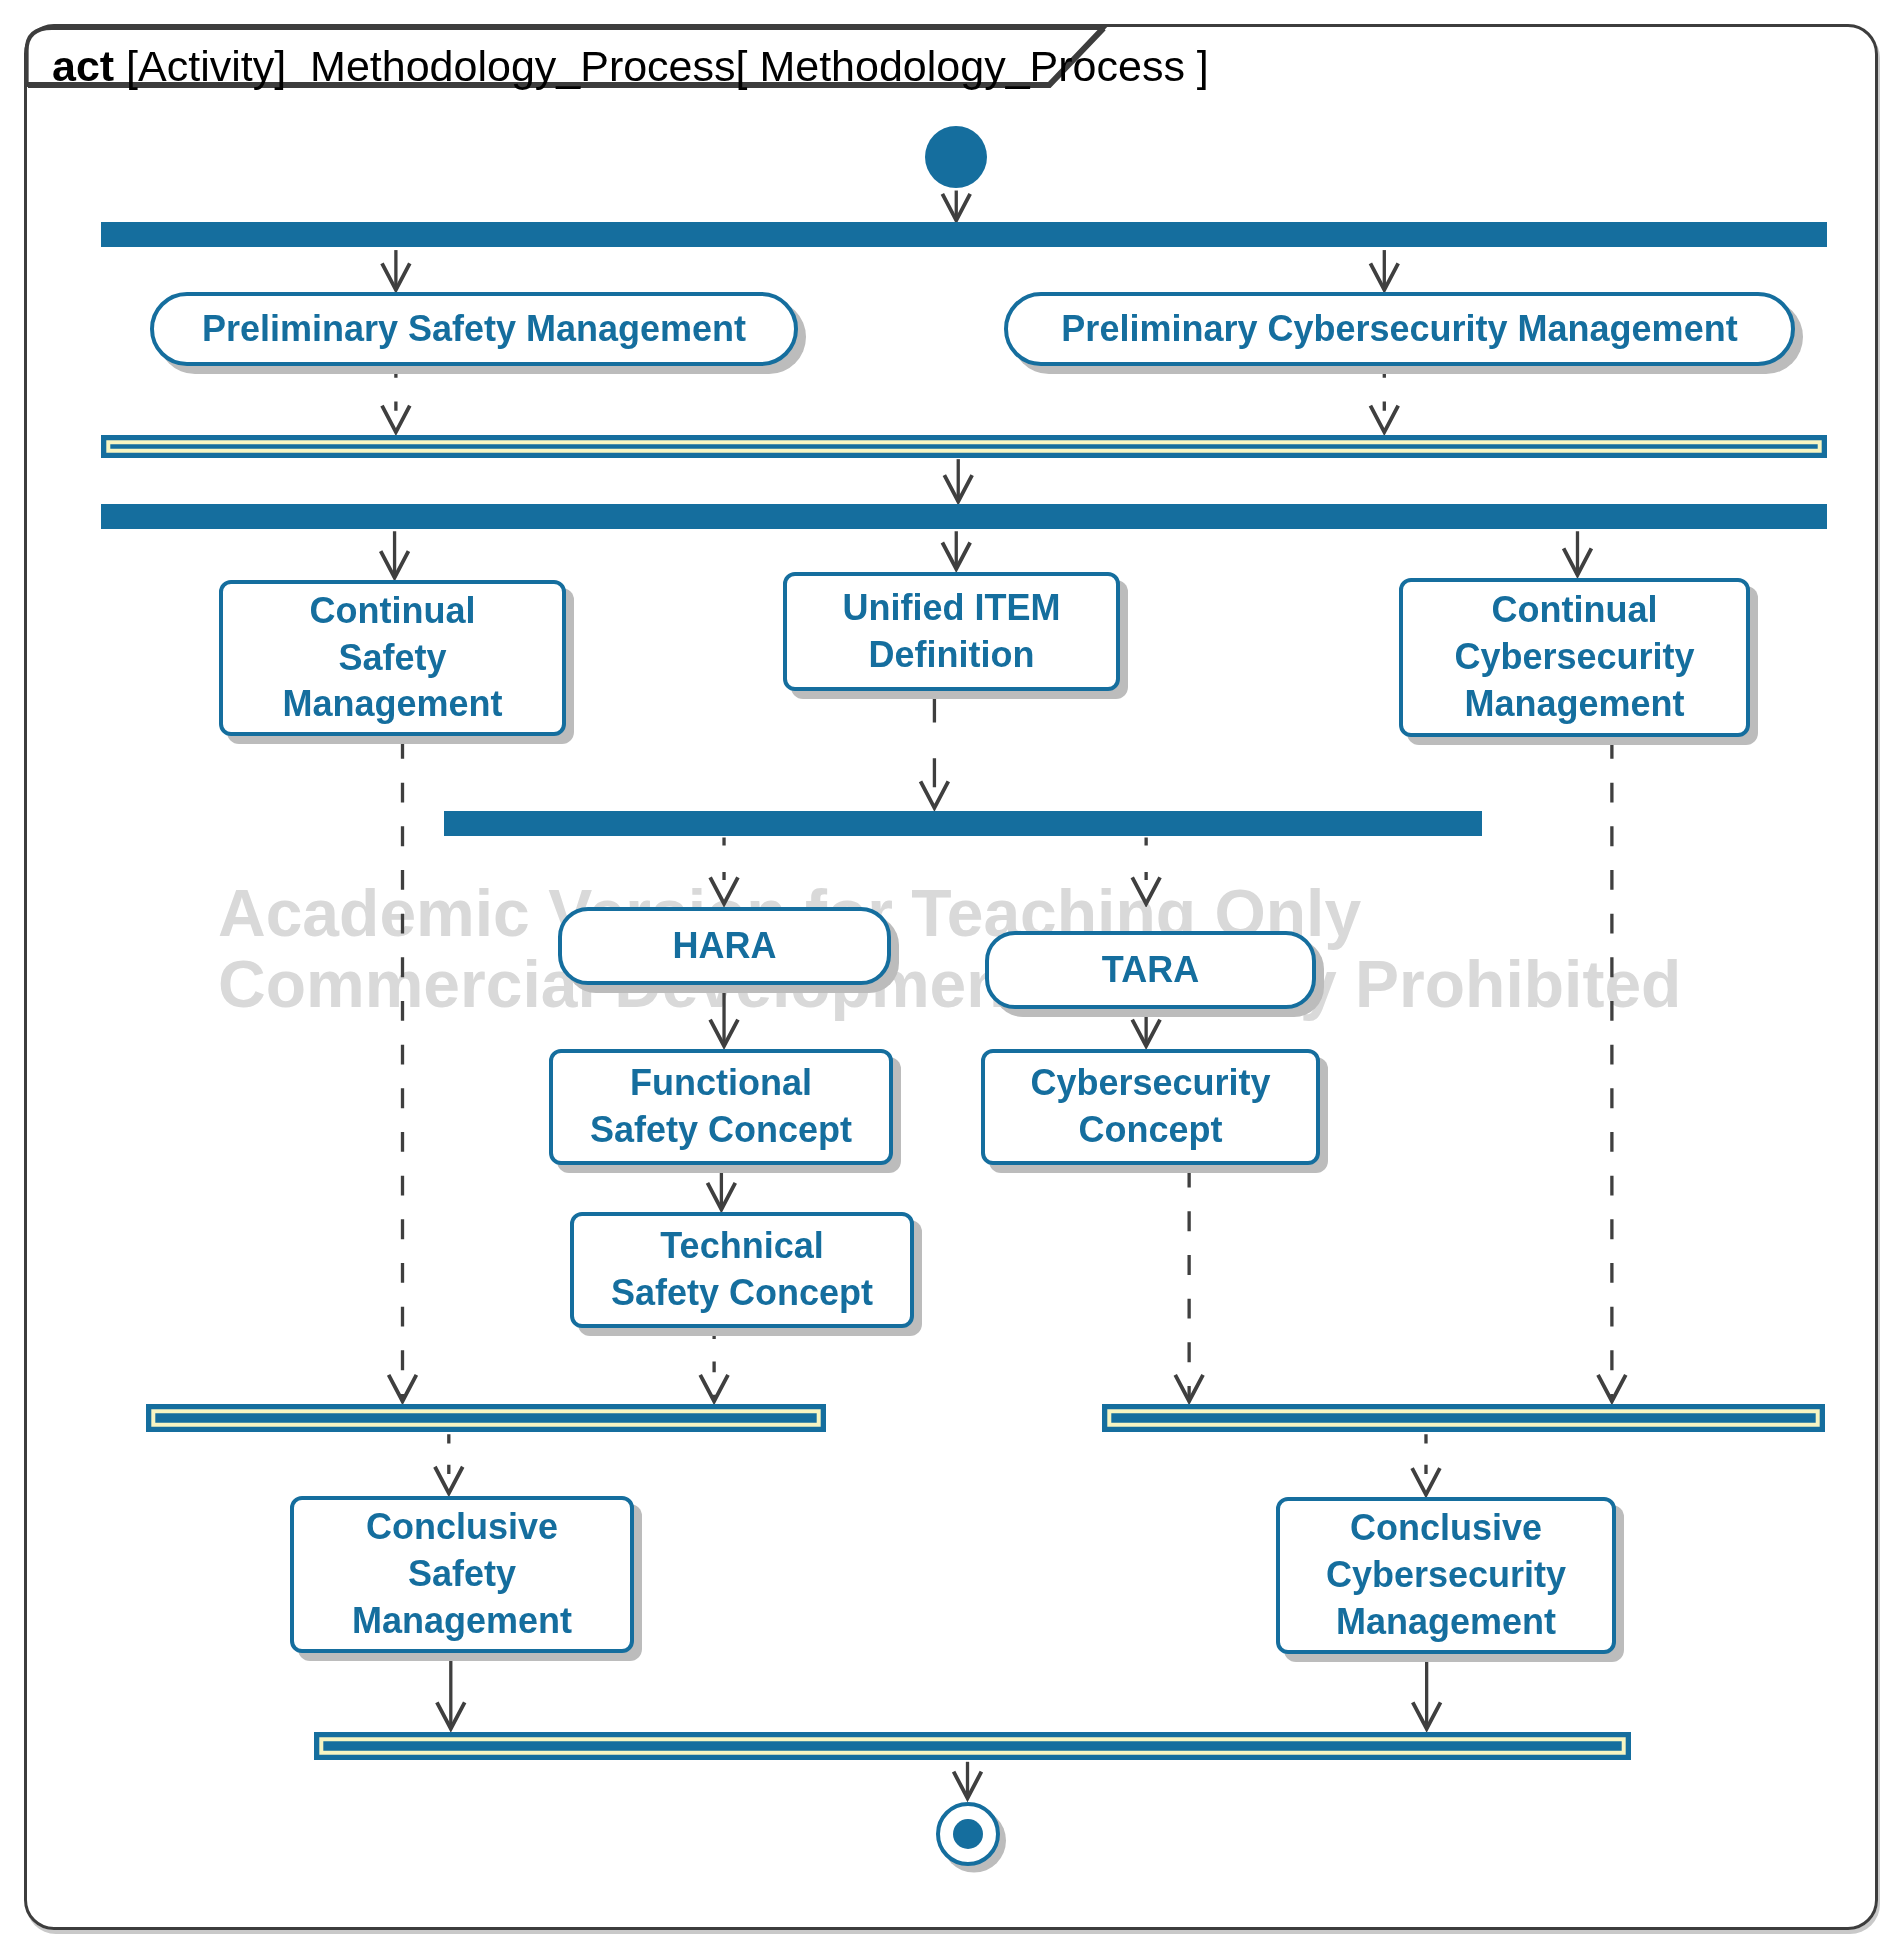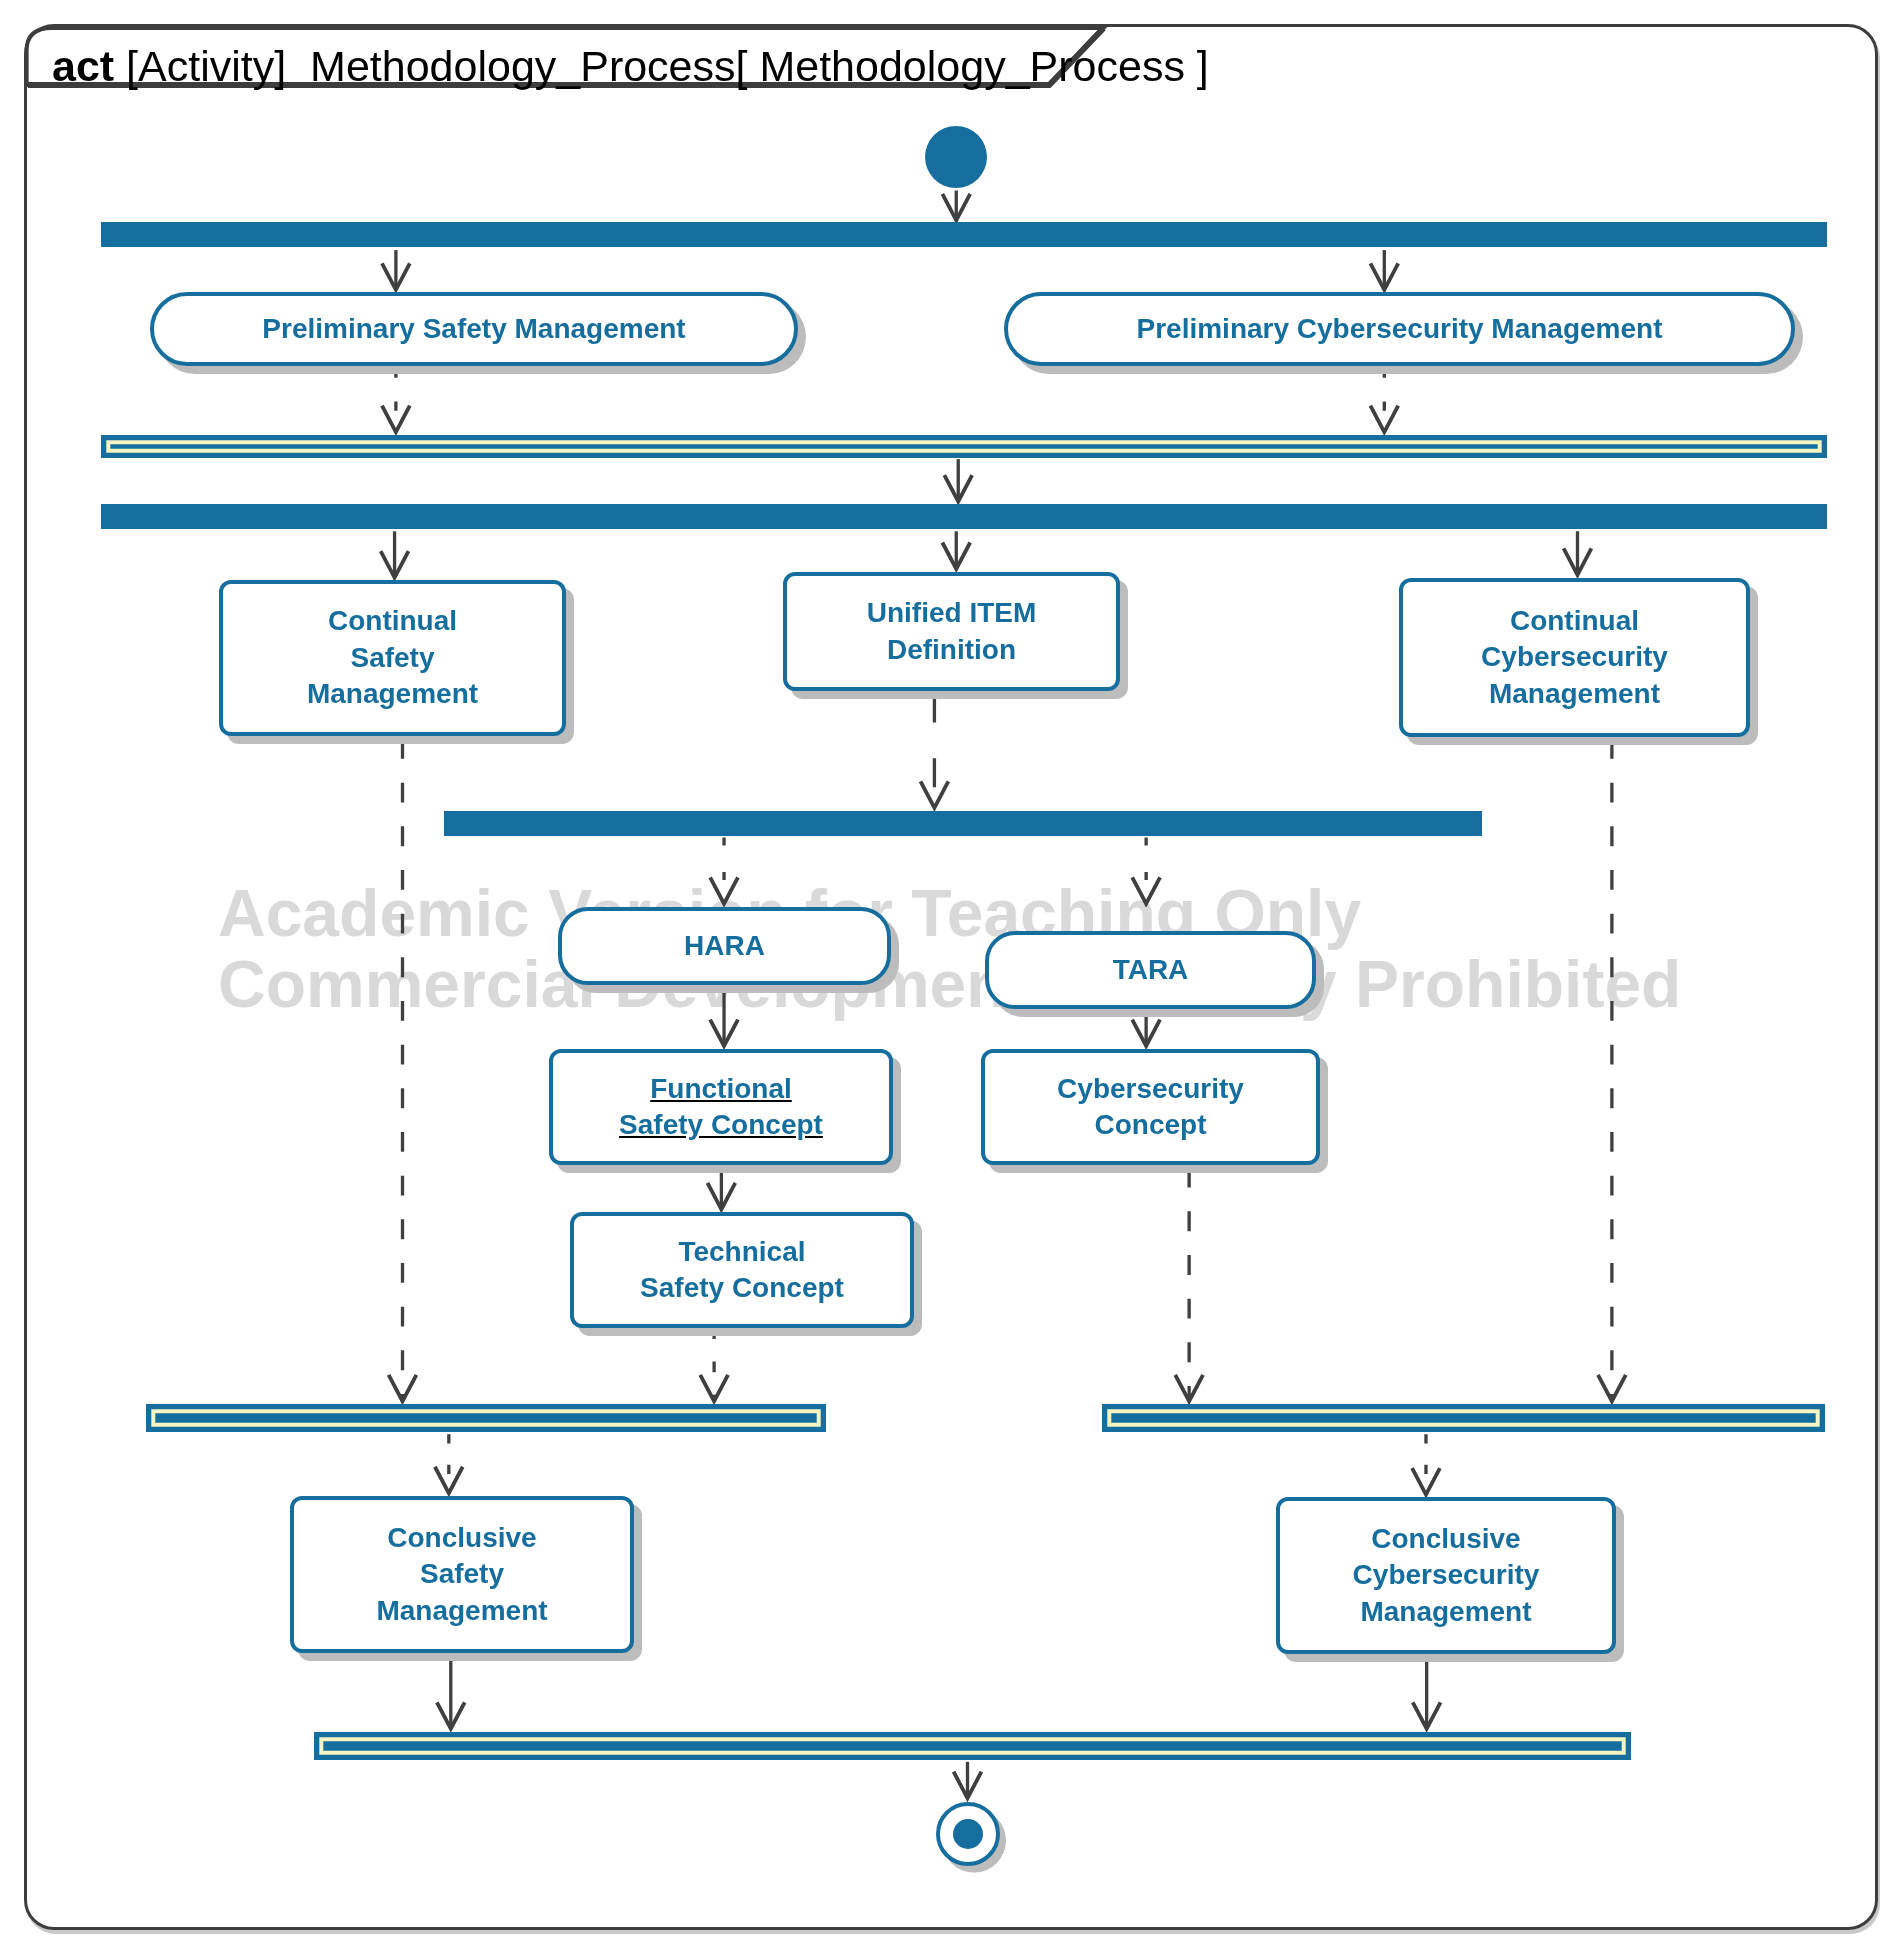--- a/index.html
+++ b/index.html
@@ -27,21 +27,21 @@
   
   .bar{position:absolute;background:var(--teal,#156e9e);z-index:3;}
   .bar-sel{position:absolute;background:var(--teal,#156e9e);z-index:3;
            box-shadow:inset 0 0 0 5.3px var(--teal,#156e9e), inset 0 0 0 9.3px var(--cream,#f7f5c2);}
 
   
   .activity{position:absolute;box-sizing:border-box;background:#ffffff;z-index:3;
             border:4px solid var(--teal,#156e9e);border-radius:12px;
             box-shadow:8px 8px 0 var(--shadow_gray,#bcbcbc);
             display:flex;align-items:center;justify-content:center;text-align:center;}
-  .activity .lbl{color:var(--teal,#156e9e);font-weight:bold;font-size:28px;line-height:1.3;
+  .activity .lbl{color:var(--teal,#156e9e);font-weight:bold;font-size:36px;line-height:1.3;
                  white-space:pre-line;}
   .pill{border-radius:37px;}
 
   
   .initial{position:absolute;width:62px;height:62px;border-radius:50%;
            background:var(--teal,#156e9e);z-index:3;}
   .final{position:absolute;width:64px;height:64px;border-radius:50%;box-sizing:border-box;
          border:4.6px solid var(--teal,#156e9e);background:#ffffff;z-index:3;
          box-shadow:6px 6.6px 0 var(--shadow_gray,#bcbcbc);
          display:flex;align-items:center;justify-content:center;}
@@ -118,21 +118,21 @@
     <span class="lbl">Continual
 Cybersecurity
 Management</span>
   </div>
   <div class="activity" style="left:558px;top:907px;width:333px;height:78px;border-radius:30px;text-align:center;">
     <span class="lbl">HARA</span>
   </div>
   <div class="activity" style="left:985px;top:931px;width:331px;height:78px;border-radius:30px;">
     <span class="lbl">TARA</span>
   </div>
-  <div class="activity" style="left:549px;top:1049px;width:344px;height:116px;text-decoration:underline;">
+  <div class="activity" style="left:549px;top:1049px;width:344px;height:116px;">
     <span class="lbl">Functional
 Safety Concept</span>
   </div>
   <div class="activity" style="left:981px;top:1049px;width:339px;height:116px;">
     <span class="lbl">Cybersecurity
 Concept</span>
   </div>
   <div class="activity" style="left:570px;top:1212px;width:344px;height:116px;">
     <span class="lbl">Technical
 Safety Concept</span>

